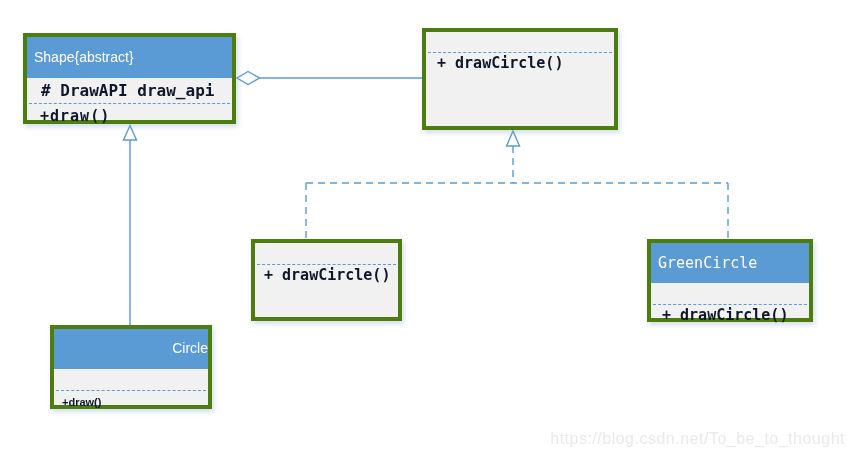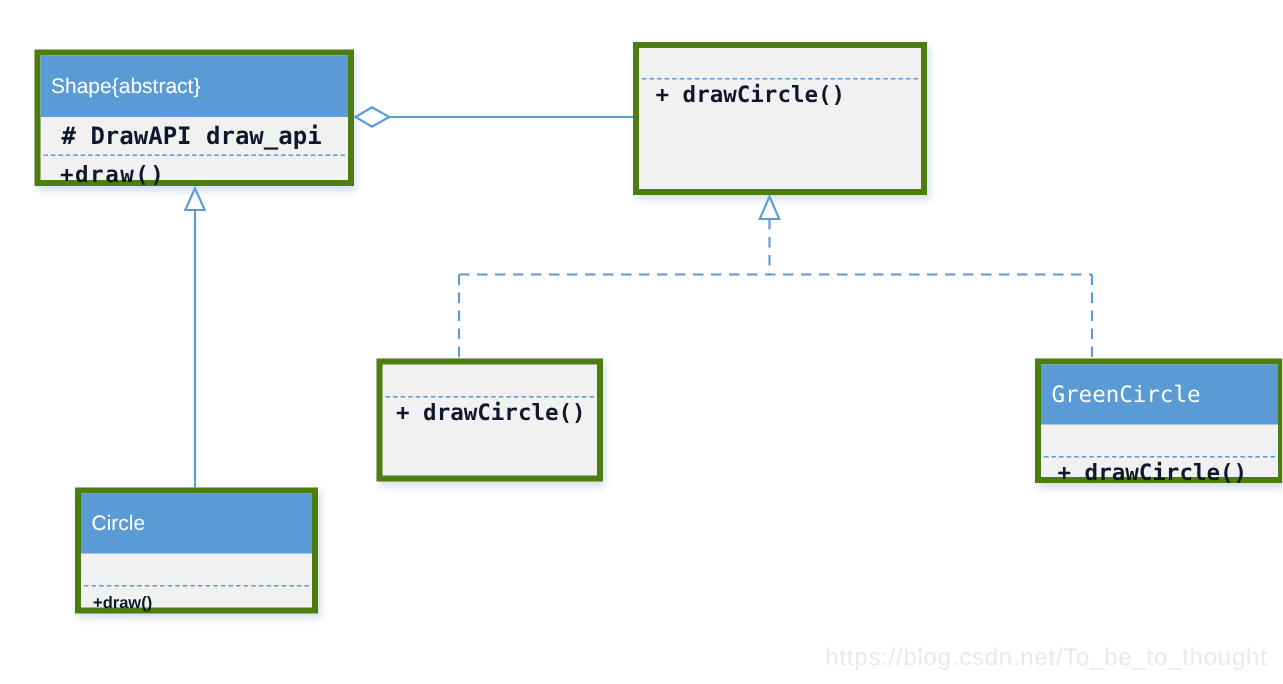--- a/index.html
+++ b/index.html
@@ -65,27 +65,27 @@
   #box-drawapi     { left: 422px; top: 28px;  width: 196px; height: 102px; }
   #box-drawapi .uml-header { height: 60px; }
   #box-drawapi .attr   { height: 20px; }
   #box-drawapi .method { height: 20px; font-size: 15px; padding-left: 11px; }
 
   #box-redcircle   { left: 251px; top: 239px; width: 151px; height: 82px;  }
   #box-redcircle .uml-header { height: 39px; }
   #box-redcircle .attr   { height: 21px; }
   #box-redcircle .method { height: 20px; font-size: 15px; padding-left: 9px; }
 
-  #box-greencircle { left: 647px; top: 239px; width: 166px; height: 83px; margin-left: 43px;  }
+  #box-greencircle { left: 647px; top: 239px; width: 166px; height: 83px;  }
   #box-greencircle .uml-header { height: 40px; }
   #box-greencircle .attr   { height: 21px; }
   #box-greencircle .method { height: 20px; font-size: 15px; padding-left: 11px; }
 
   #box-circle      { left: 50px;  top: 325px; width: 162px; height: 84px;  }
-  #box-circle .uml-header { height: 40px; }
+  #box-circle .uml-header { height: 40px; align-items: flex-end; }
   #box-circle .attr   { height: 21px; }
   #box-circle .method { height: 21px; font-size: 11px; padding-left: 8px;
                         font-family: "Liberation Sans", sans-serif; }
 
   .watermark {
     position: absolute;
     right: 10px;
     top: 430px;
     font-size: 16px;
     color: #e9e9e9;

